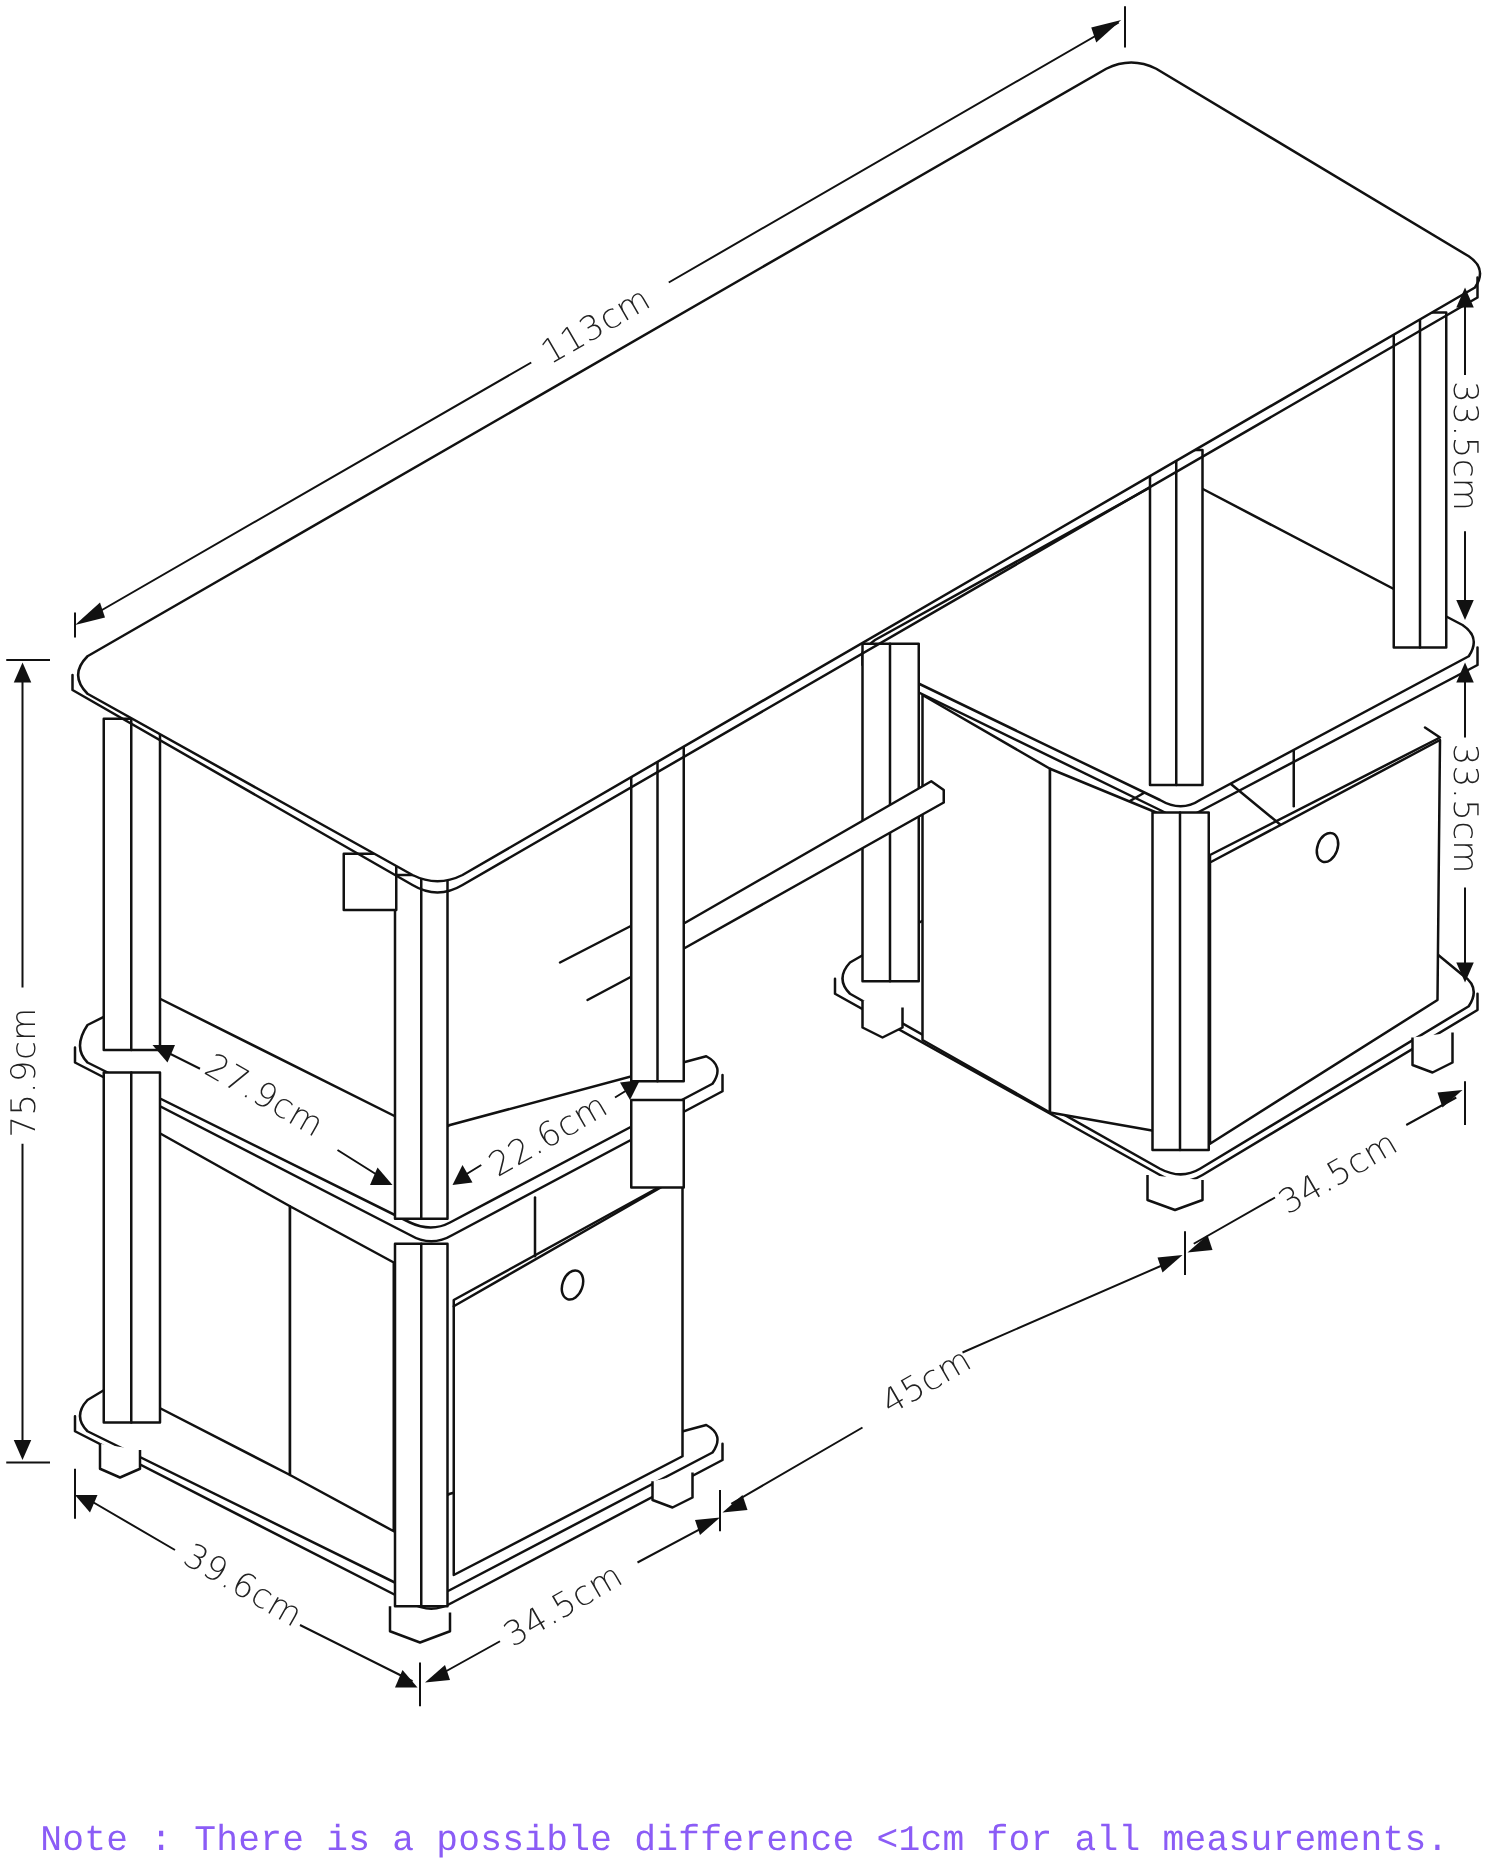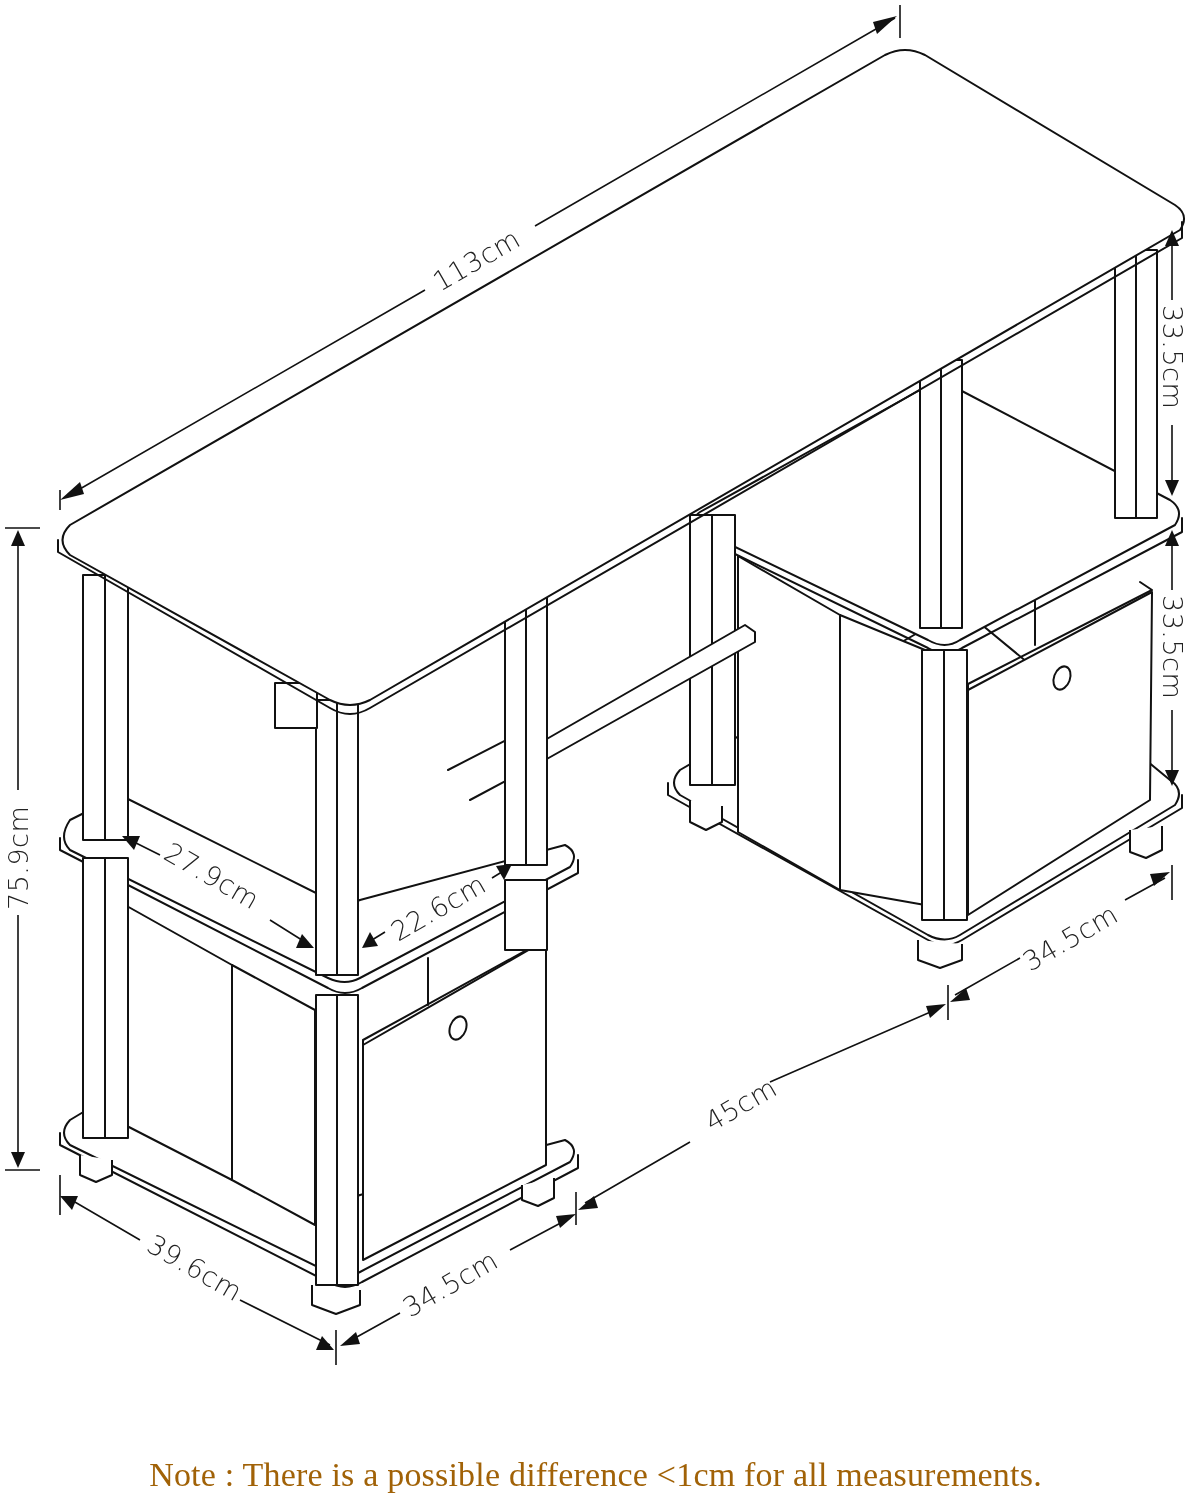--- a/index.html
+++ b/index.html
@@ -3,21 +3,21 @@
 <meta charset="utf-8">
 <style>
   html,body{margin:0;padding:0;background:#ffffff;}
   body{width:1191px;height:1500px;position:relative;overflow:hidden;font-family:"DejaVu Sans","Liberation Sans",sans-serif;}
   #canvas{position:absolute;left:0;top:0;width:1191px;height:1500px;}
   .ln{fill:none;stroke:#111;stroke-width:2;stroke-linejoin:round;stroke-linecap:round;}
   .fl{fill:#fff;stroke:#111;stroke-width:2;stroke-linejoin:round;}
   .dim{fill:none;stroke:#111;stroke-width:1.6;}
   .arr{fill:#111;stroke:none;}
   .lbl{font-family:"DejaVu Sans","Liberation Sans",sans-serif;font-size:27px;font-weight:300;fill:#222;letter-spacing:0.5px;}
-  .note{position:absolute;left:0;width:1191px;top:1456px;text-align:center;font-family:Liberation Serif, serif;font-size:34px;color:#a16207;font-weight:300;letter-spacing:0.2px;}
+  .note{position:absolute;left:0;width:1191px;top:1456px;text-align:center;font-family:Liberation Mono, monospace;font-size:29px;color:#8b5cf6;font-weight:300;letter-spacing:0.2px;}
 </style>
 </head>
 <body>
 
 <svg id="canvas" viewBox="0 0 1191 1500" xmlns="http://www.w3.org/2000/svg">
 
   <g>
 
     <path class="fl" d="M680,770 L940,620 Q958,612 976,620 L1170,780 Q1185,790 1175,805 L960,935 Q945,944 928,935 L680,795 Q668,783 680,770 Z"></path>
     <path class="ln" d="M668,783 L668,795 L928,940 Q945,950 962,940 L1182,808 L1182,795"></path>

